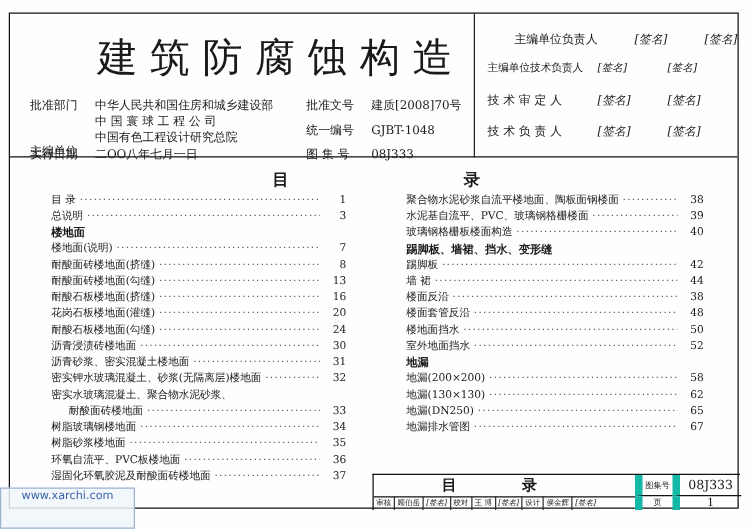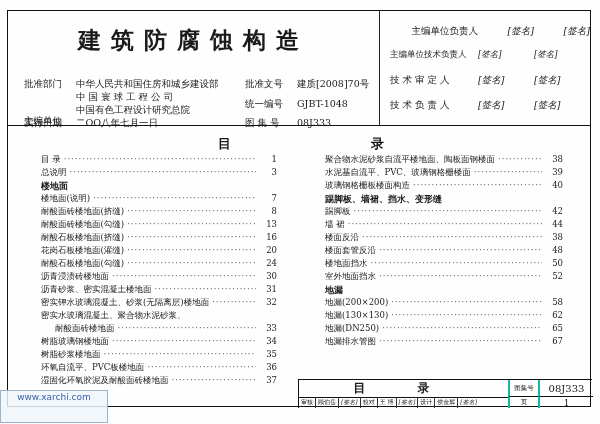--- a/index.html
+++ b/index.html
@@ -4,21 +4,21 @@
 <style>
   html, body { margin: 0; padding: 0; background: #fefefe; }
   body { width: 600px; height: 424px; position: relative; overflow: hidden;
          font-family: "DejaVu Serif", "Liberation Serif", serif; color: #1a1a1a; }
   .frame { position: absolute; left: 7px; top: 10px; width: 584px; height: 397px;
            border: 1.5px solid #111; box-sizing: border-box; }
   .header { position: absolute; left: 0; top: 0; width: 100%; height: 115px;
             border-bottom: 1.5px solid #111; box-sizing: border-box; }
   .hdr-divider { position: absolute; left: 371px; top: 0; width: 0; height: 115px;
                  border-left: 1px solid #222; }
-  .main-title { position: absolute; left: 70px; top: 14px; font-size: 23px; font-weight: bold;
+  .main-title { position: absolute; left: 70px; top: 14px; font-size: 32px; font-weight: normal;
                 letter-spacing: 10px; font-family: "DejaVu Sans", sans-serif; }
   .meta { position: absolute; font-size: 9.5px; white-space: nowrap; }
   .meta .k { display: inline-block; width: 52px; }
   .sig-row { position: absolute; left: 382px; font-size: 9.5px; white-space: nowrap; }
   .sig-row .lbl { display: inline-block; width: 88px; }
   .sig-row .sig { display: inline-block; width: 56px; font-style: italic; font-family: "DejaVu Serif", serif; color: #222; }
   .col-head { position: absolute; top: 124px; font-size: 13px; font-weight: bold; font-family: "DejaVu Sans", sans-serif; }
   .toc { position: absolute; width: 236px; }
   .toc-row { display: flex; align-items: baseline; height: 13px; font-size: 8.5px; white-space: nowrap; }
   .toc-row .t { flex: 0 0 auto; }
@@ -29,21 +29,21 @@
   .toc-row.section .dots, .toc-row.section .p { visibility: hidden; }
   .toc-row.cont .t { padding-left: 14px; }
   .toc-row.nodots .dots, .toc-row.nodots .p { visibility: hidden; }
   .titleblock { position: absolute; left: 290px; top: 368px; width: 294px; height: 29px;
                 border-top: 1.5px solid #111; border-left: 1px solid #111; box-sizing: border-box; font-size: 8px; }
   .tb-main { position: absolute; left: 0; top: 0; width: 209px; height: 17px; border-bottom: 1px solid #111;
              display: flex; align-items: center; justify-content: center; font-size: 12px; font-weight: bold;
              letter-spacing: 24px; font-family: "DejaVu Sans", sans-serif; }
   .tb-sigs { position: absolute; left: 0; top: 17px; width: 209px; height: 11px; display: flex; font-size: 6px; }
   .tb-sigs span { border-right: 1px solid #333; padding: 0 2px; display: flex; align-items: center; white-space: nowrap; }
-  .tb-cell { position: absolute; border-left: 2px solid #14b8a6; display: flex; align-items: center; justify-content: center; box-sizing: border-box; }
+  .tb-cell { position: absolute; border-left: 6px solid #14b8a6; display: flex; align-items: center; justify-content: center; box-sizing: border-box; }
   .watermark { position: absolute; left: 0; top: 390px; width: 108px; height: 33px; background: rgba(240,246,252,0.85);
                border: 1px solid #9cb3cc; box-sizing: border-box; text-align: center; font-family: "DejaVu Sans", sans-serif; }
   .watermark .cn { color: #3b63a8; font-size: 13px; line-height: 16px; margin-top: 1px; }
   .watermark .url { color: #3b63a8; font-size: 9px; line-height: 12px; }
 </style>
 </head>
 <body>
 
 <div class="frame">
   <div class="header">

